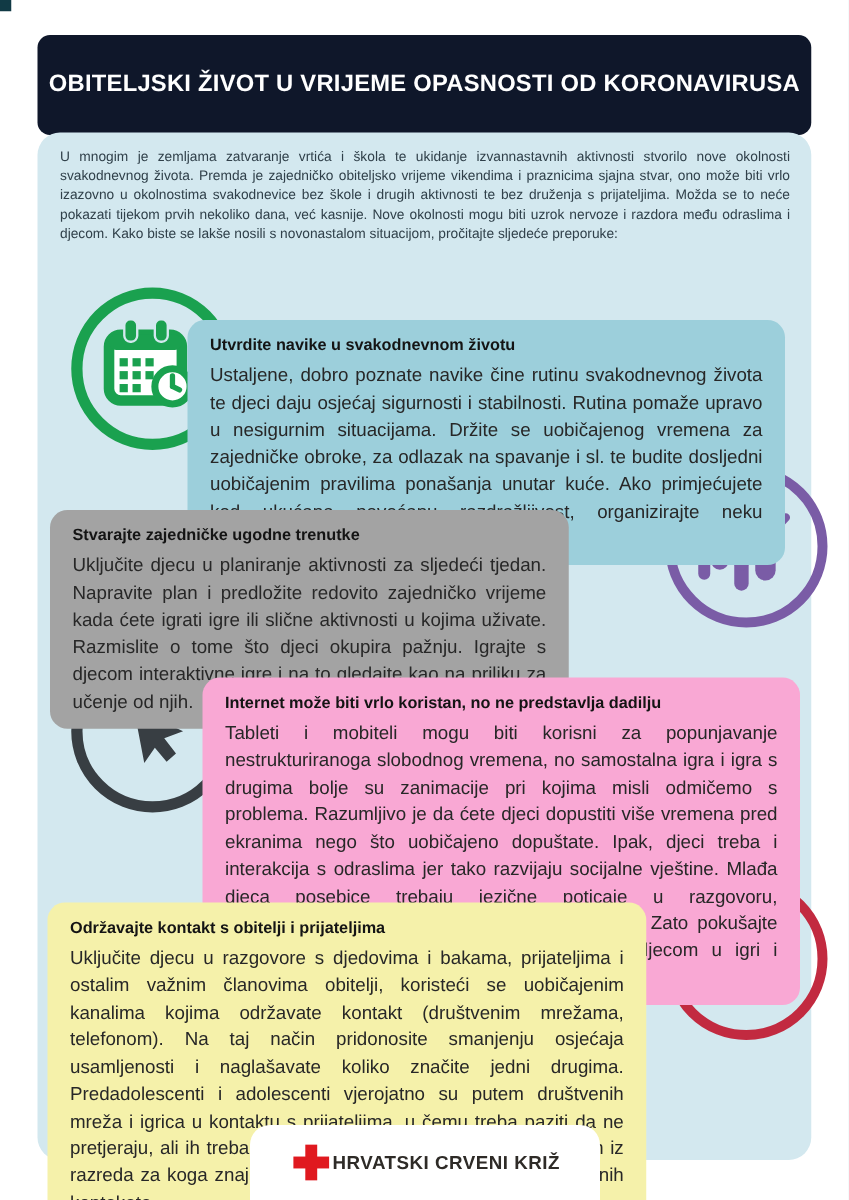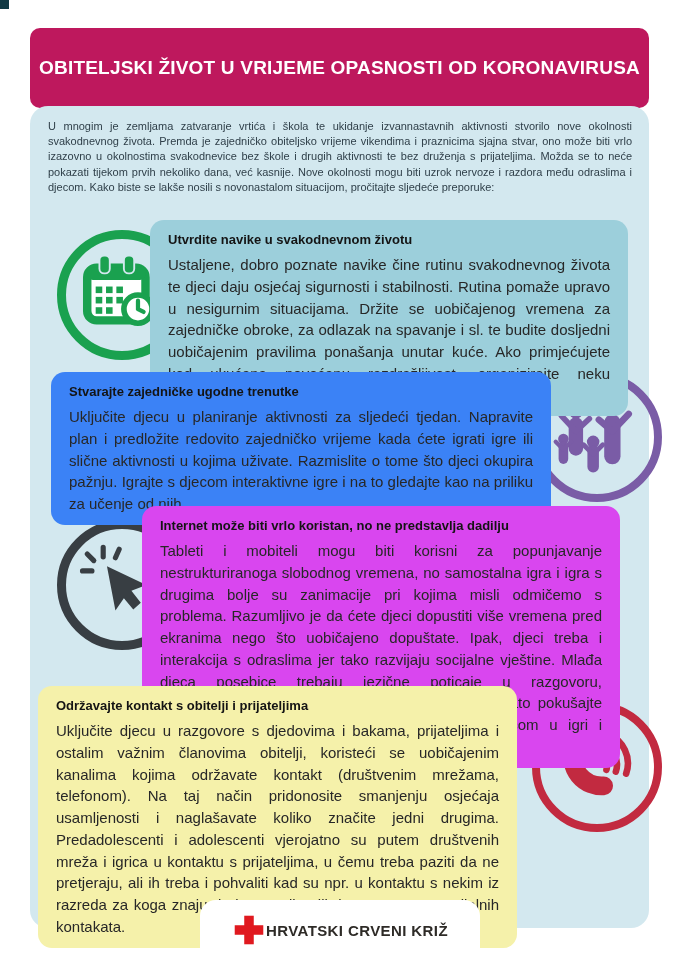--- a/index.html
+++ b/index.html
@@ -7,47 +7,47 @@
     width:679px;height:960px;background:#ffffff;position:relative;
     font-family:"Liberation Sans", sans-serif;
     -webkit-font-smoothing:antialiased;
   }
   .page{position:absolute;inset:0;width:679px;height:960px;overflow:hidden;}
 
   .corner-artifact{position:absolute;left:0;top:0;width:9px;height:9px;background:#113a45;}
 
   .title-banner{
     position:absolute;left:30px;top:28px;width:619px;height:80px;
-    background:#be185d;border-radius:10px;
+    background:#0f172a;border-radius:10px;
     display:flex;align-items:center;justify-content:center;
   }
   .title-banner h1{
     margin:0;color:#ffffff;font-size:19px;font-weight:700;letter-spacing:.2px;white-space:nowrap;
   }
 
   .content-panel{
     position:absolute;left:30px;top:106px;width:619px;height:822px;
     background:#d3e8ef;border-radius:18px;
   }
 
   .intro{
     position:absolute;left:18px;top:13px;width:584px;
     color:#30404a;font-size:11px;line-height:1.38;text-align:justify;margin:0;
   }
 
   
   .rec-box{
-    position:absolute;border-radius:14px;padding:12px 18px 10px 18px;box-sizing:border-box;z-index:2;
+    position:absolute;border-radius:14px;padding:12px 18px 10px 18px;box-sizing:border-box;z-index:2;margin-top:36px;
   }
   .rec-box h2{margin:0 0 7px 0;font-size:13px;font-weight:700;color:#141414;}
   .rec-box p{margin:0;font-size:15px;line-height:1.45;color:#272727;text-align:justify;}
 
   .box-routines{left:120px;top:114px;width:478px;min-height:136px;background:#9ccfdb;}
-  .box-moments {left:21px; top:266px;width:500px;min-height:139px;background:#3b82f6;}
-  .box-internet{left:112px;top:400px;width:478px;min-height:168px;background:#d946ef;}
+  .box-moments {left:10px; top:266px;width:415px;min-height:139px;background:#a3a3a3;}
+  .box-internet{left:132px;top:400px;width:478px;min-height:168px;background:#f9a8d4;}
   .box-contact {left:8px; top:580px;width:479px;min-height:172px;background:#f5f1aa;}
 
   
   .icon-circle{
     position:absolute;width:130px;height:130px;border-radius:50%;box-sizing:border-box;
     display:flex;align-items:center;justify-content:center;z-index:1;background:transparent;
   }
   .circle-routines{left:27px;top:124px;border:9px solid #1aa14f;}
   .circle-moments {left:502px;top:266px;border:8px solid #7a5ca6;}
   .circle-internet{left:27px;top:414px;border:9px solid #383e43;}

